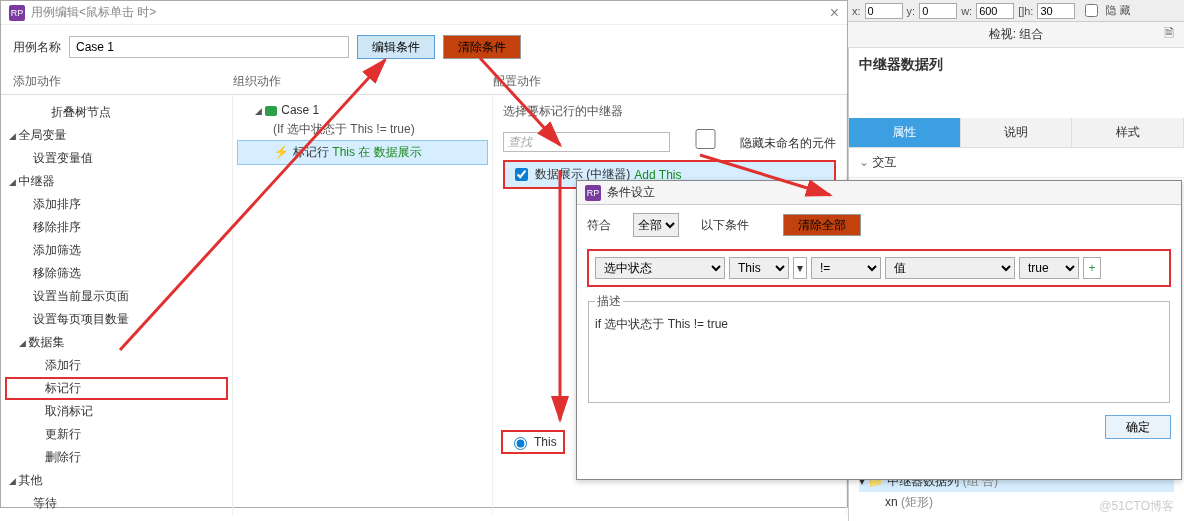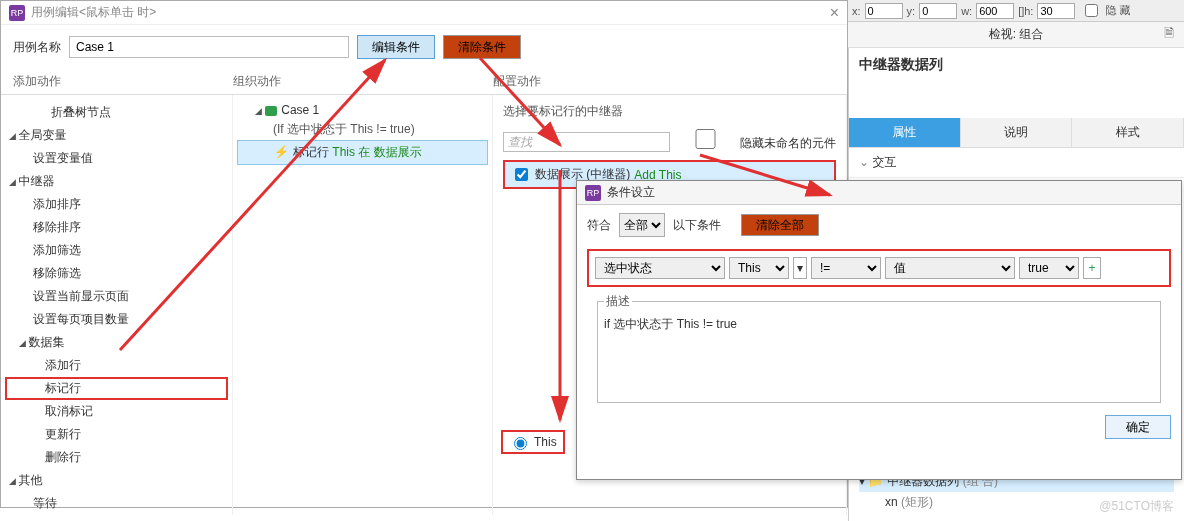--- a/index.html
+++ b/index.html
@@ -61,28 +61,28 @@
   .searchrow{display:flex;align-items:flex-end;padding:4px 6px;gap:0;}
   .searchrow input{flex:1;height:20px;border:1px solid #bbb;color:#aaa;padding:0 4px;font-style:italic;}
   .chkrow{margin:4px 6px;padding:3px 6px;background:#d6eeff;border:2px solid #e03030;display:flex;align-items:center;gap:4px;}
   .chkrow input{accent-color:#0a7ed3;}
   .thisradio{position:absolute;left:8px;top:335px;border:2px solid #e03030;padding:2px 6px;display:flex;align-items:center;gap:4px;}
   .thisradio input{accent-color:#0a7ed3;}
 
   
   .cdlg{position:absolute;left:576px;top:180px;width:606px;height:300px;border:1px solid #888;background:#fff;box-shadow:0 2px 6px rgba(0,0,0,.2);}
   .cdlg-title{height:24px;display:flex;align-items:center;padding:0 8px;background:#f5f5f5;border-bottom:1px solid #ccc;}
-  .cdlg-row1{display:flex;align-items:center;gap:8px;padding:8px 10px;}
+  .cdlg-row1{display:flex;align-items:center;gap:22px;padding:8px 10px;}
   .cdlg-row1 select{height:24px;border:1px solid #aaa;}
   .cdlg-row1 .btn{height:22px;}
   .condline{margin:4px 10px;padding:6px;border:2px solid #e03030;display:flex;gap:4px;align-items:center;}
   .condline select,.condline input{height:22px;border:1px solid #aaa;padding:0 4px;}
   .cb1{width:130px;} .cb2{width:60px;} .cb3{width:70px;} .cb4{width:70px;} .cb5{width:60px;}
   .addbtn{width:18px;height:22px;color:#2e9e4a;text-align:center;border:1px solid #aaa;line-height:20px;}
-  .fset{margin:6px 20px;border:1px solid #bbb;padding:6px;height:110px;}
+  .fset{margin:6px 11px;border:1px solid #bbb;padding:6px;height:110px;}
   .fset legend{color:#555;}
   .okrow{display:flex;justify-content:flex-end;padding:6px 10px;gap:6px;}
   .btn.ok{background:#eaf3fb;border-color:#6aa9dd;padding:0 20px;}
 
   
   .arrow{position:absolute;pointer-events:none;}
   .watermark{position:absolute;right:10px;bottom:6px;color:#ccc;font-size:12px;}
 </style>
 </head>
 <body>

